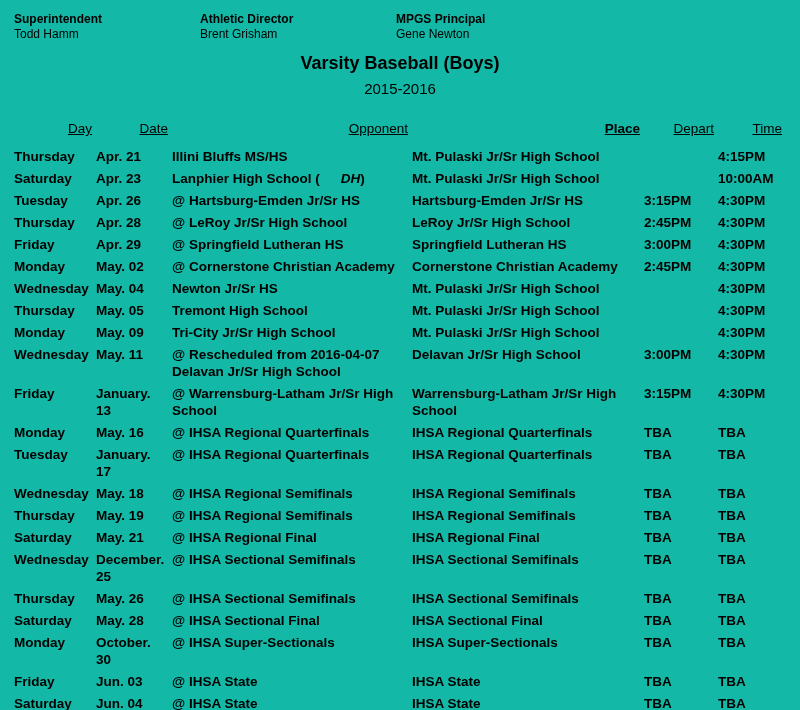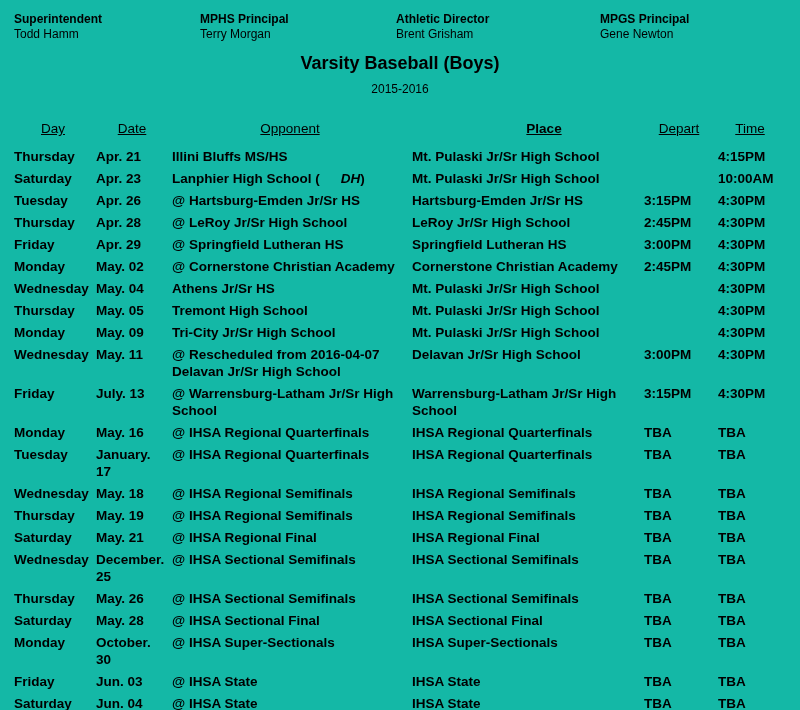--- a/index.html
+++ b/index.html
@@ -30,21 +30,21 @@
   
   .doc-title {
     text-align: center;
     font-size: 18px;
     font-weight: bold;
     margin-top: 8px;
     line-height: 26px;
   }
   .doc-season {
     text-align: center;
-    font-size: 12px;
+    font-size: 15px;
     font-weight: normal;
     margin-top: 3px;
     line-height: 20px;
   }
 
   
   table.schedule {
     margin-top: 22px;
     border-collapse: collapse;
     table-layout: fixed;
@@ -53,21 +53,21 @@
   col.c-day     { width: 82px; }
   col.c-date    { width: 76px; }
   col.c-opponent{ width: 240px; }
   col.c-place   { width: 232px; }
   col.c-depart  { width: 74px; }
   col.c-time    { width: 68px; }
 
   th {
     font-weight: normal;
     font-size: 13.5px;
-    text-align: center;
+    text-align: right;
     padding: 0 4px 9px 0;
     vertical-align: bottom;
   }
   th .hdr { text-decoration: underline; }
   th.th-place { padding-left: 36px; font-weight: bold; }
 
   td {
     font-weight: bold;
     font-size: 13.5px;
     line-height: 17px;
@@ -89,24 +89,20 @@
 </style>
 </head>
 <body>
 
 <div class="page">
 
   <div class="officials">
     <div class="official">
       <div class="off-title">Superintendent</div>
       <div class="off-name">Todd Hamm</div>
-    </div>
-    <div class="official">
-      <div class="off-title">MPHS Principal</div>
-      <div class="off-name">Terry Morgan</div>
     </div>
     <div class="official">
       <div class="off-title">Athletic Director</div>
       <div class="off-name">Brent Grisham</div>
     </div>
     <div class="official">
       <div class="off-title">MPGS Principal</div>
       <div class="off-name">Gene Newton</div>
     </div>
   </div>
@@ -178,21 +174,21 @@
           <td>Monday</td>
           <td>May. 02</td>
           <td>@ Cornerstone Christian Academy</td>
           <td>Cornerstone Christian Academy</td>
           <td>2:45PM</td>
           <td>4:30PM</td>
         </tr>
         <tr>
           <td>Wednesday</td>
           <td>May. 04</td>
-          <td>Athens Jr/Sr HS</td>
+          <td>Newton Jr/Sr HS</td>
           <td>Mt. Pulaski Jr/Sr High School</td>
           <td></td>
           <td>4:30PM</td>
         </tr>
         <tr>
           <td>Thursday</td>
           <td>May. 05</td>
           <td>Tremont High School</td>
           <td>Mt. Pulaski Jr/Sr High School</td>
           <td></td>
@@ -209,21 +205,21 @@
         <tr>
           <td>Wednesday</td>
           <td>May. 11</td>
           <td>@ Rescheduled from 2016-04-07 Delavan Jr/Sr High School</td>
           <td>Delavan Jr/Sr High School</td>
           <td>3:00PM</td>
           <td>4:30PM</td>
         </tr>
         <tr>
           <td>Friday</td>
-          <td>July. 13</td>
+          <td>January. 13</td>
           <td>@ Warrensburg-Latham Jr/Sr High School</td>
           <td>Warrensburg-Latham Jr/Sr High School</td>
           <td>3:15PM</td>
           <td>4:30PM</td>
         </tr>
         <tr>
           <td>Monday</td>
           <td>May. 16</td>
           <td>@ IHSA Regional Quarterfinals</td>
           <td>IHSA Regional Quarterfinals</td>

